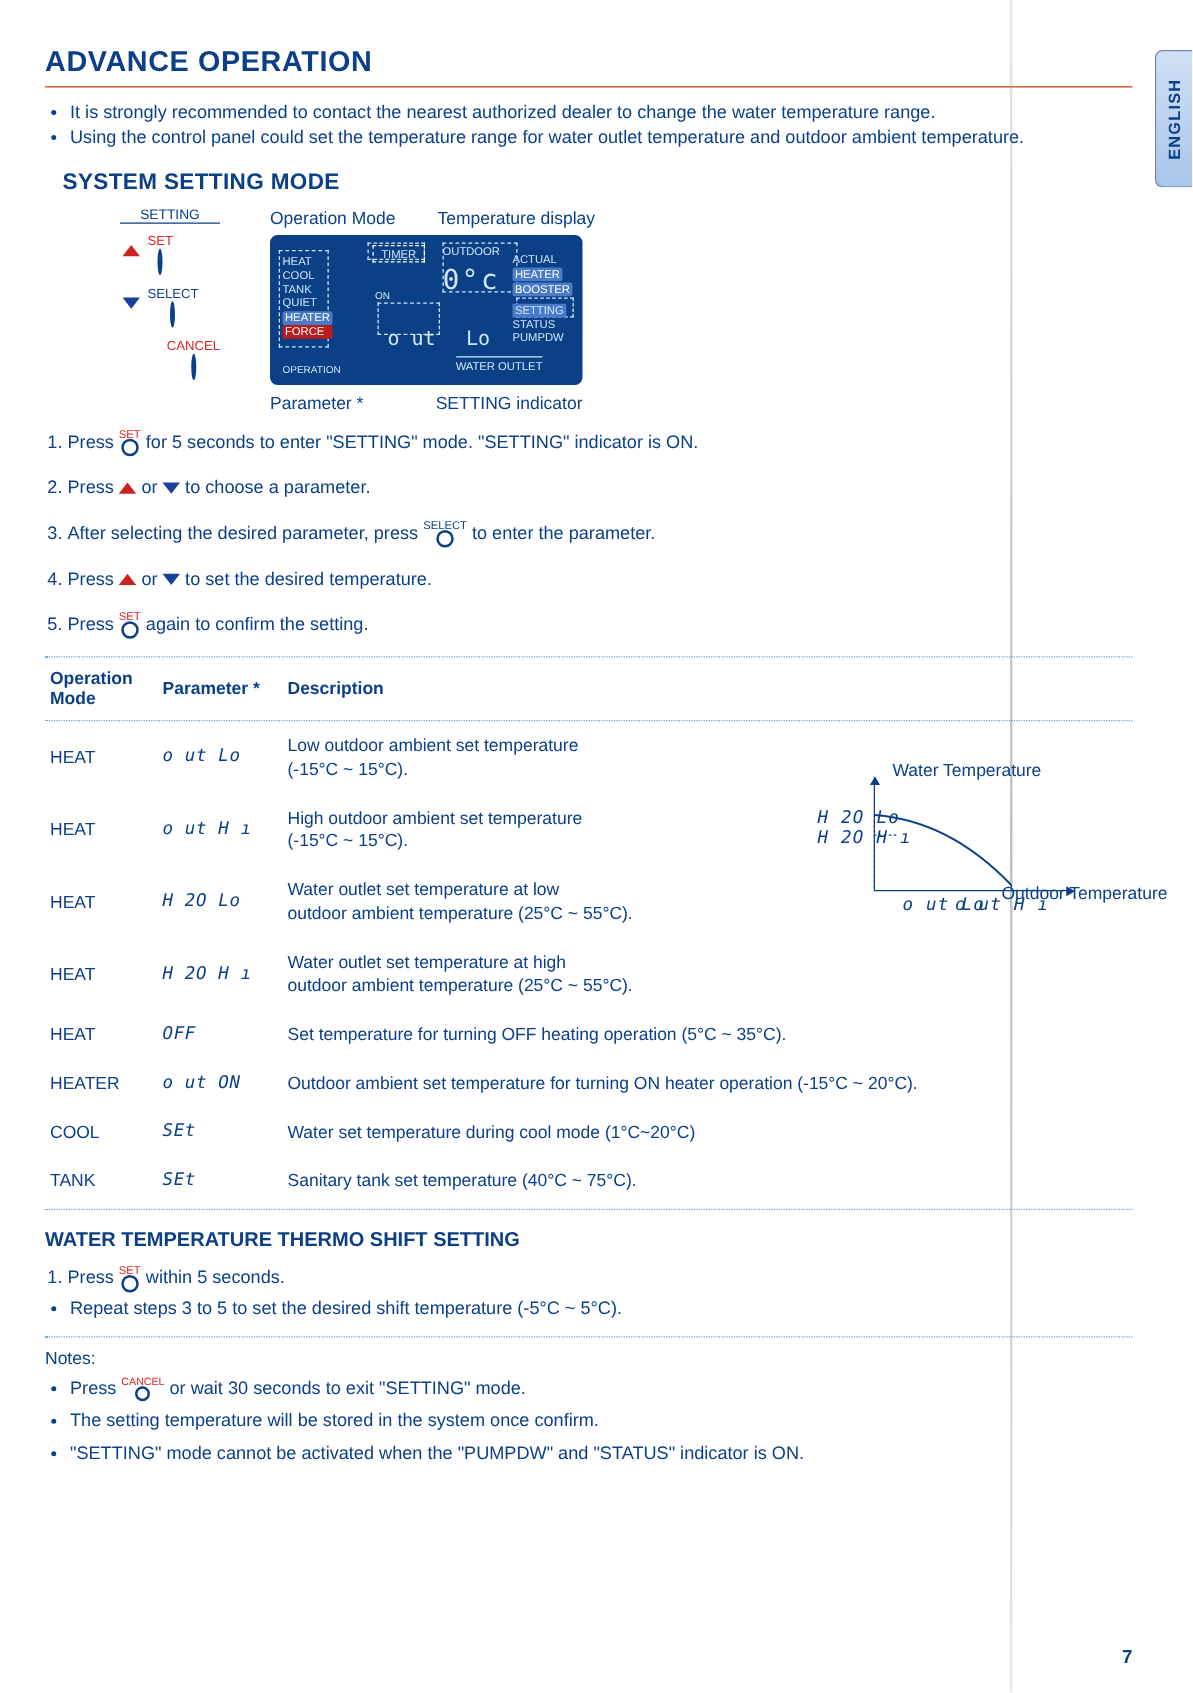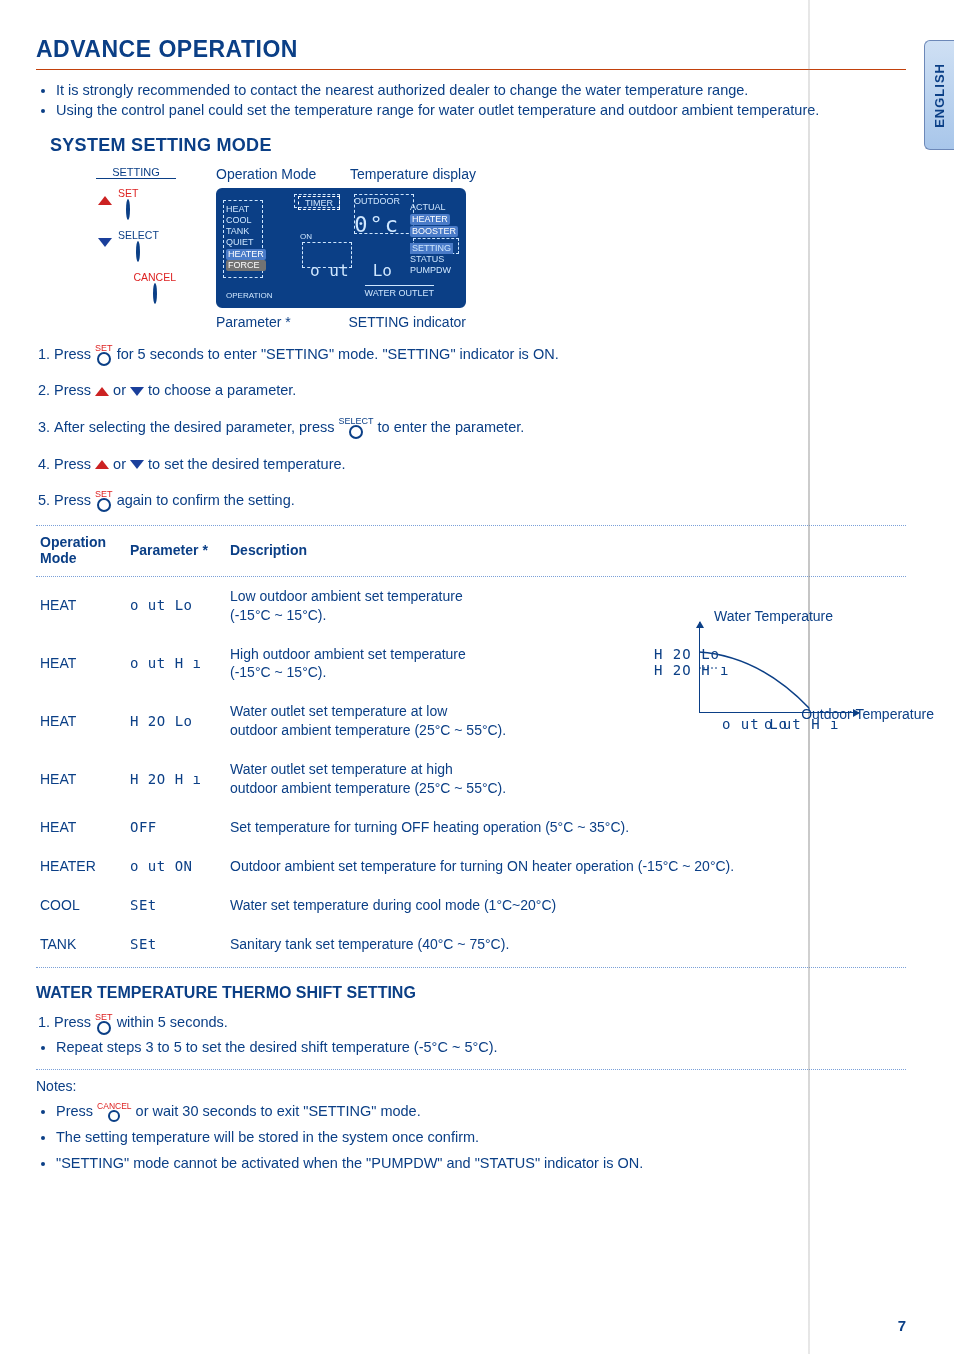--- a/index.html
+++ b/index.html
@@ -19,21 +19,21 @@
   .tri.dn { border-top:9px solid #1a3f9b; }
   .cbtn { width:16px;height:16px;border-radius:50%;border:2px solid #0b3f86; }
   .btnlabel { color:#0b3f86; font-size:10.5px; }
   .panel-block { width: 260px; }
   .panel-labels { display:flex; justify-content:space-between; color:#0b3f86; font-size:14px; margin-bottom:6px; }
   .panel { position:relative; width: 250px; height: 120px; background:#0b3f86; border:2px solid #0b3f86; border-radius:6px; color:#cfe7ff; font-size:9px; padding:6px; }
   .panel .col { position:absolute; }
   .panel .modes { left:8px; top:14px; line-height:11px; }
   .panel .modes span { display:block; }
   .panel .heater  { display:inline-block; background:#4a7bc8; color:#fff; padding:0 2px; border-radius:2px; margin-top:1px;}
-  .panel .force   { display:inline-block; background:#737373; color:#fff; padding:0 2px; border-radius:2px;}
+  .panel .force   { display:inline-block; background:#b91c1c; color:#fff; padding:0 2px; border-radius:2px;}
   .panel .timer   { position:absolute; left:80px; top:6px; border:1px dashed #fff; padding:1px 6px; }
   .panel .outdoor { position:absolute; right:64px; top:6px; }
   .panel .seg     { position:absolute; right:64px; top:22px; font-size:22px; font-family: "DS-Digital", monospace; letter-spacing:2px; }
   .panel .wo      { position:absolute; right:30px; bottom:8px; font-size:9px; border-top:1px solid #cfe7ff; padding-top:2px;}
   .panel .seg2    { position:absolute; left:92px; bottom:26px; font-size:16px; font-family: monospace;}
   .panel .op      { position:absolute; left:8px; bottom:6px; font-size:8px;}
   .panel .right   { position:absolute; right:6px; top:12px; text-align:left; line-height:11px;}
   .panel .settingind { display:inline-block; background:#4a7bc8; padding:0 2px;}
   .panel .dash    { position:absolute; border:1px dashed #cfe7ff; }
   .panel .dash1 { left:5px; top:10px; width:40px; height:78px; }
@@ -51,21 +51,21 @@
   .icon-sel { display:inline-block; vertical-align:middle; text-align:center; font-size:9px; color:#0b3f86; line-height:8px;}
   .icon-sel .sel-circle{ width:14px;height:14px;border-radius:50%;border:2px solid #0b3f86;margin:0 auto;display:block;}
   .icon-cancel { display:inline-block; vertical-align:middle; text-align:center; font-size:8.5px; color:#d22; line-height:8px;}
   .repeat { list-style:disc; color:#0b3f86; font-size:14.5px; padding-left:20px; margin: 4px 0 14px 0;}
   .dotted { border:none; border-top:1.5px dotted #7aa0d8; margin: 4px 0 0 0; }
   .tbl { width:100%; border-collapse:collapse; }
   .tbl th { color:#0b3f86; font-weight:bold; font-size:14px; text-align:left; padding:8px 4px 6px 4px; }
   .tbl td { color:#0b3f86; font-size:14px; padding:10px 4px; vertical-align:middle; line-height:1.35;}
   .tbl td.pcol { font-family: "Arial Narrow", monospace; font-size:14px; letter-spacing:0.5px;}
   .tbl .dashrow td { padding:0; }
-  .segtxt { font-family: monospace; letter-spacing:1px; }
+  .segtxt { font-family: monospace; letter-spacing:1px;font-style:italic; }
   .graph { position:absolute; right: 40px; top: 622px; width: 300px; height: 120px; color:#0b3f86; font-size:14px; }
   .graph .yaxis { position:absolute; left:85px; top:0; width:1px; height:90px; background:#0b3f86;}
   .graph .yaxis::before{content:"";position:absolute;left:-3px;top:-1px;border-left:4px solid transparent;border-right:4px solid transparent;border-bottom:7px solid #0b3f86;}
   .graph .xaxis { position:absolute; left:85px; top:90px; width:160px; height:1px; background:#0b3f86;}
   .graph .xaxis::after{content:"";position:absolute;right:-1px;top:-3px;border-top:4px solid transparent;border-bottom:4px solid transparent;border-left:7px solid #0b3f86;}
   .graph .curve { position:absolute; left:85px; top:26px; width:140px; height:64px; }
   .graph .curve svg { position:absolute; left:0; top:0;}
   .graph .ylbl { position:absolute; left:100px; top:-14px;}
   .graph .xlbl { position:absolute; right:-20px; top:84px;}
   .graph .y1   { position:absolute; left:40px; top:24px;}

